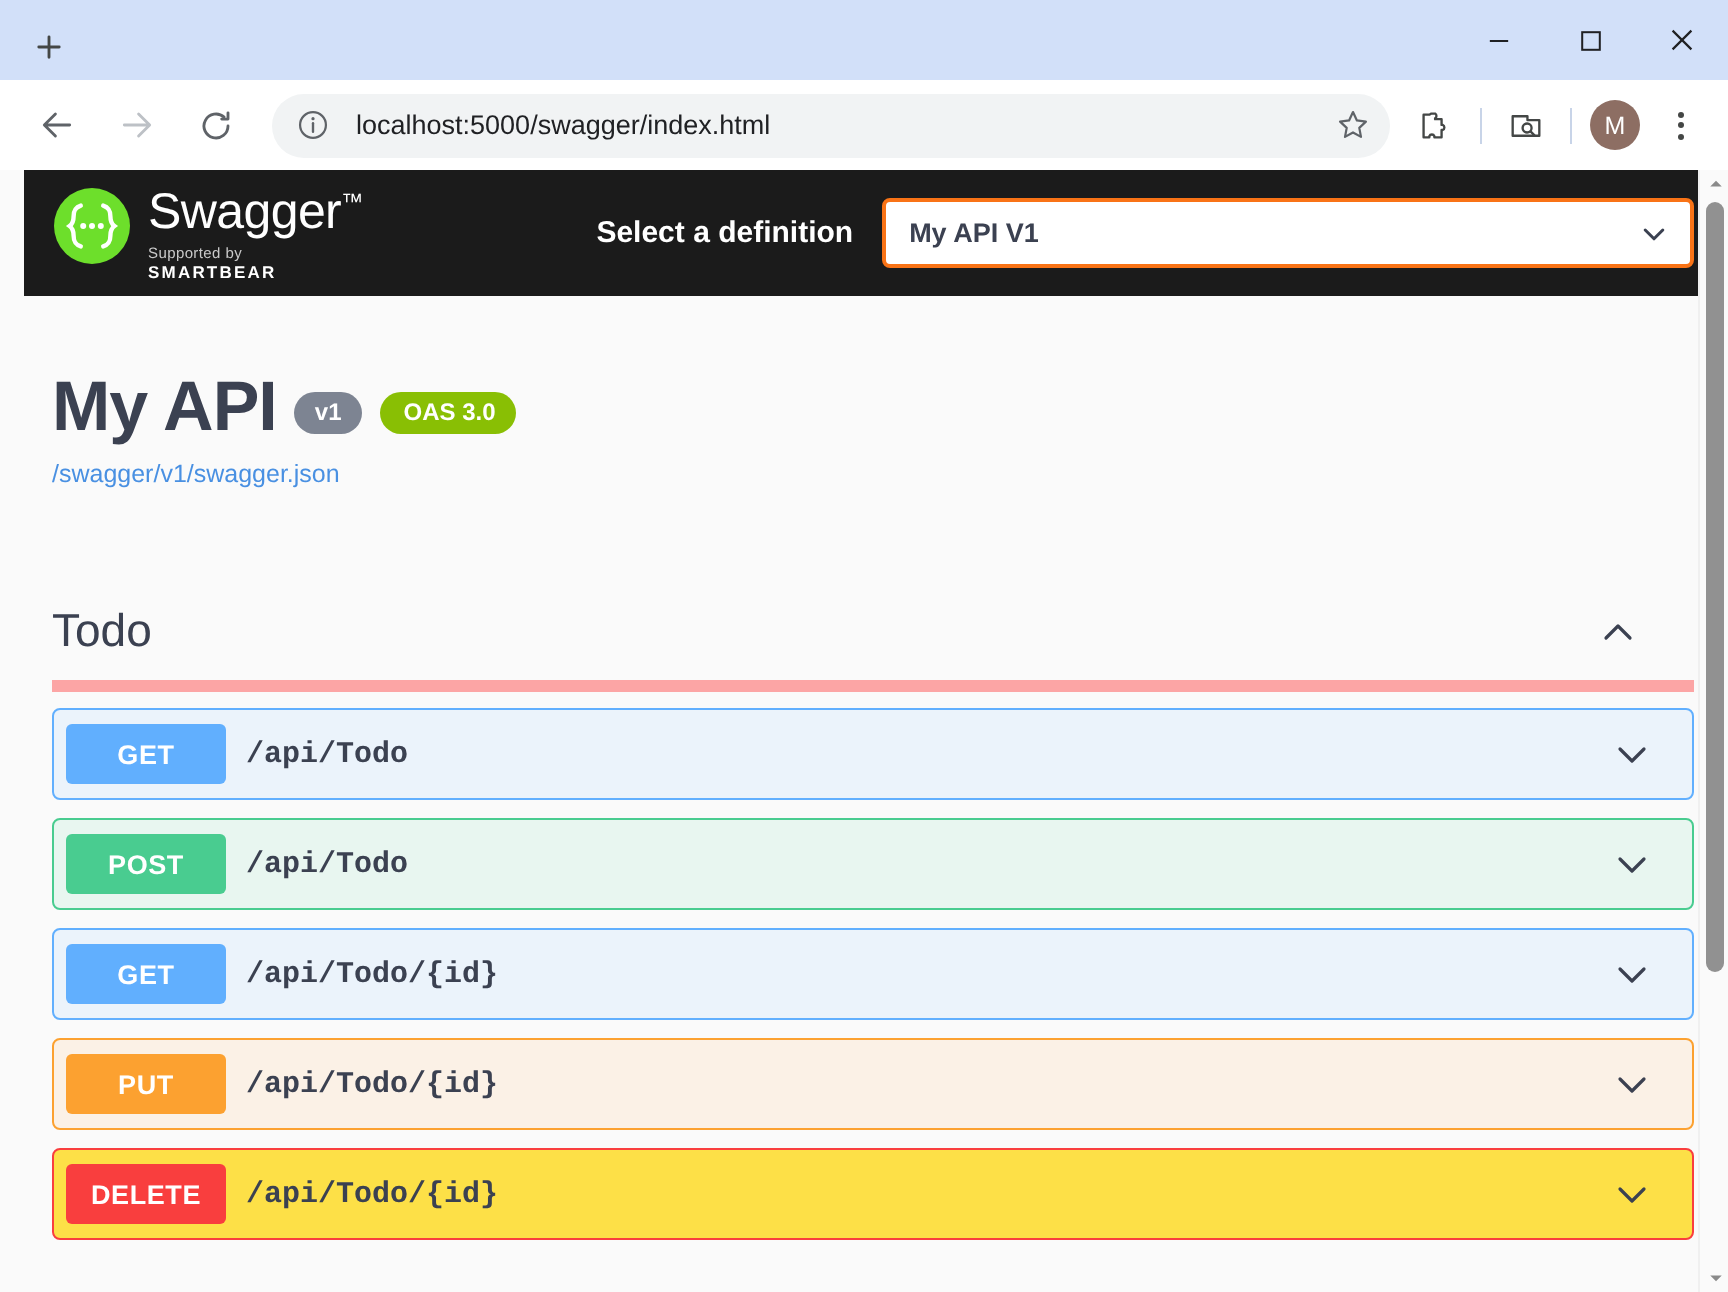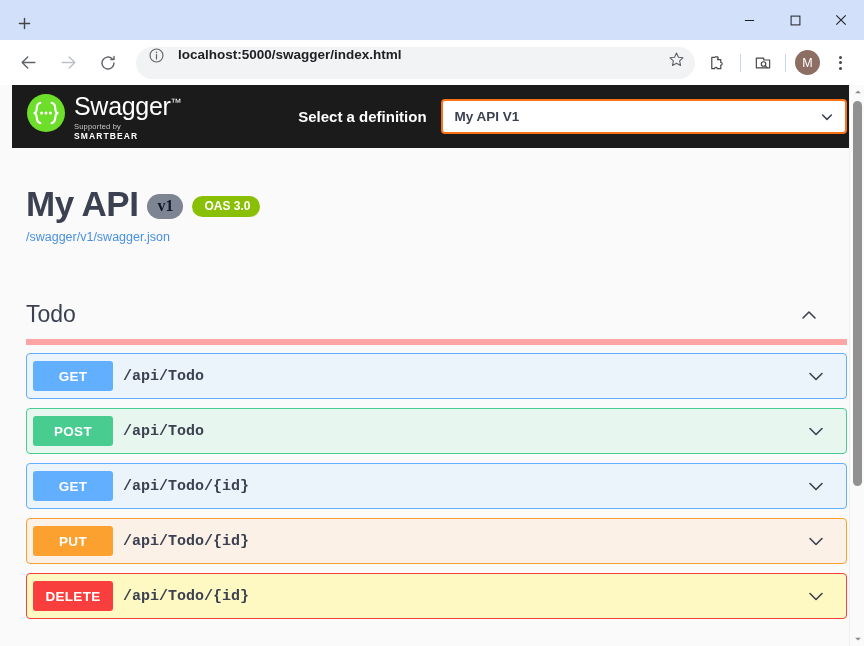--- a/index.html
+++ b/index.html
@@ -55,21 +55,21 @@
   }
   .navbtn {
     width: 32px; height: 32px; margin: 0 4px;
     display: flex; align-items: center; justify-content: center;
     color: #5f6368; border-radius: 50%;
   }
   .navbtn.disabled { color: #bdc1c6; }
   .omnibox {
     flex: 1; height: 32px; margin: 0 6px 0 8px;
     background: #f1f3f4; border-radius: 16px;
-    display: flex; align-items: flex-start; padding: 0 6px 0 12px; font-weight: bold;
+    display: flex; align-items: center; padding: 0 6px 0 12px;
   }
   .omni-info {
     width: 18px; height: 18px; flex: 0 0 18px;
     margin-right: 12px; color: #5f6368;
   }
   .omni-url {
     flex: 1; font-size: 13.5px; color: #202124;
     white-space: nowrap; overflow: hidden;
   }
   .omni-star {
@@ -138,25 +138,24 @@
   .def-caret { width: 16px; height: 16px; color: #3b4151; }
 
   
   .info-block { padding: 38px 14px 0 14px; }
   .api-title-row { display: flex; align-items: center; }
   .api-title {
     font-size: 35px; font-weight: bold; color: #3b4151; line-height: 1.0;
     letter-spacing: -0.5px;
   }
   .badge-version {
-    margin-left: 9px; background: #7d8492; color: #0f172a;
-    font-size: 16px; font-weight: bold; border-radius: 57px;
+    margin-left: 9px; background: #7d8492; color: #ffffff;
+    font-size: 12px; font-weight: bold; border-radius: 57px;
     padding: 4px 10px 5px 10px; line-height: 1; align-self: center;
     margin-top: 6px;
-    font-family: Liberation Serif, serif;
   }
   .badge-oas {
     margin-left: 9px; background: #89bf04; color: #ffffff;
     font-size: 12px; font-weight: bold; border-radius: 57px;
     padding: 4px 10px 5px 12px; line-height: 1; align-self: center;
     margin-top: 6px;
   }
   .api-url {
     margin-top: 9px; font-size: 12.5px; color: #4990e2;
     text-decoration: none; display: inline-block;
@@ -370,21 +369,21 @@
                 <path d="M4 7.5 L10 13.5 L16 7.5" fill="none" stroke="currentColor" stroke-width="1.6" stroke-linecap="round" stroke-linejoin="round"></path>
               </svg></span>
           </div>
           <div class="op" style="background: rgb(251, 241, 230); border-color: rgb(252, 161, 48);">
             <span class="op-method" style="background: rgb(252, 161, 48);">PUT</span>
             <span class="op-path">/api/Todo/{id}</span>
             <span class="op-caret"><svg viewBox="0 0 20 20" width="20" height="20">
                 <path d="M4 7.5 L10 13.5 L16 7.5" fill="none" stroke="currentColor" stroke-width="1.6" stroke-linecap="round" stroke-linejoin="round"></path>
               </svg></span>
           </div>
-          <div class="op" style="background: #fef9c3; border-color: rgb(249, 62, 62);">
+          <div class="op" style="background: #fde047; border-color: rgb(249, 62, 62);">
             <span class="op-method" style="background: rgb(249, 62, 62);">DELETE</span>
             <span class="op-path">/api/Todo/{id}</span>
             <span class="op-caret"><svg viewBox="0 0 20 20" width="20" height="20">
                 <path d="M4 7.5 L10 13.5 L16 7.5" fill="none" stroke="currentColor" stroke-width="1.6" stroke-linecap="round" stroke-linejoin="round"></path>
               </svg></span>
           </div>
         </div>
 
     </div>
   </div>

